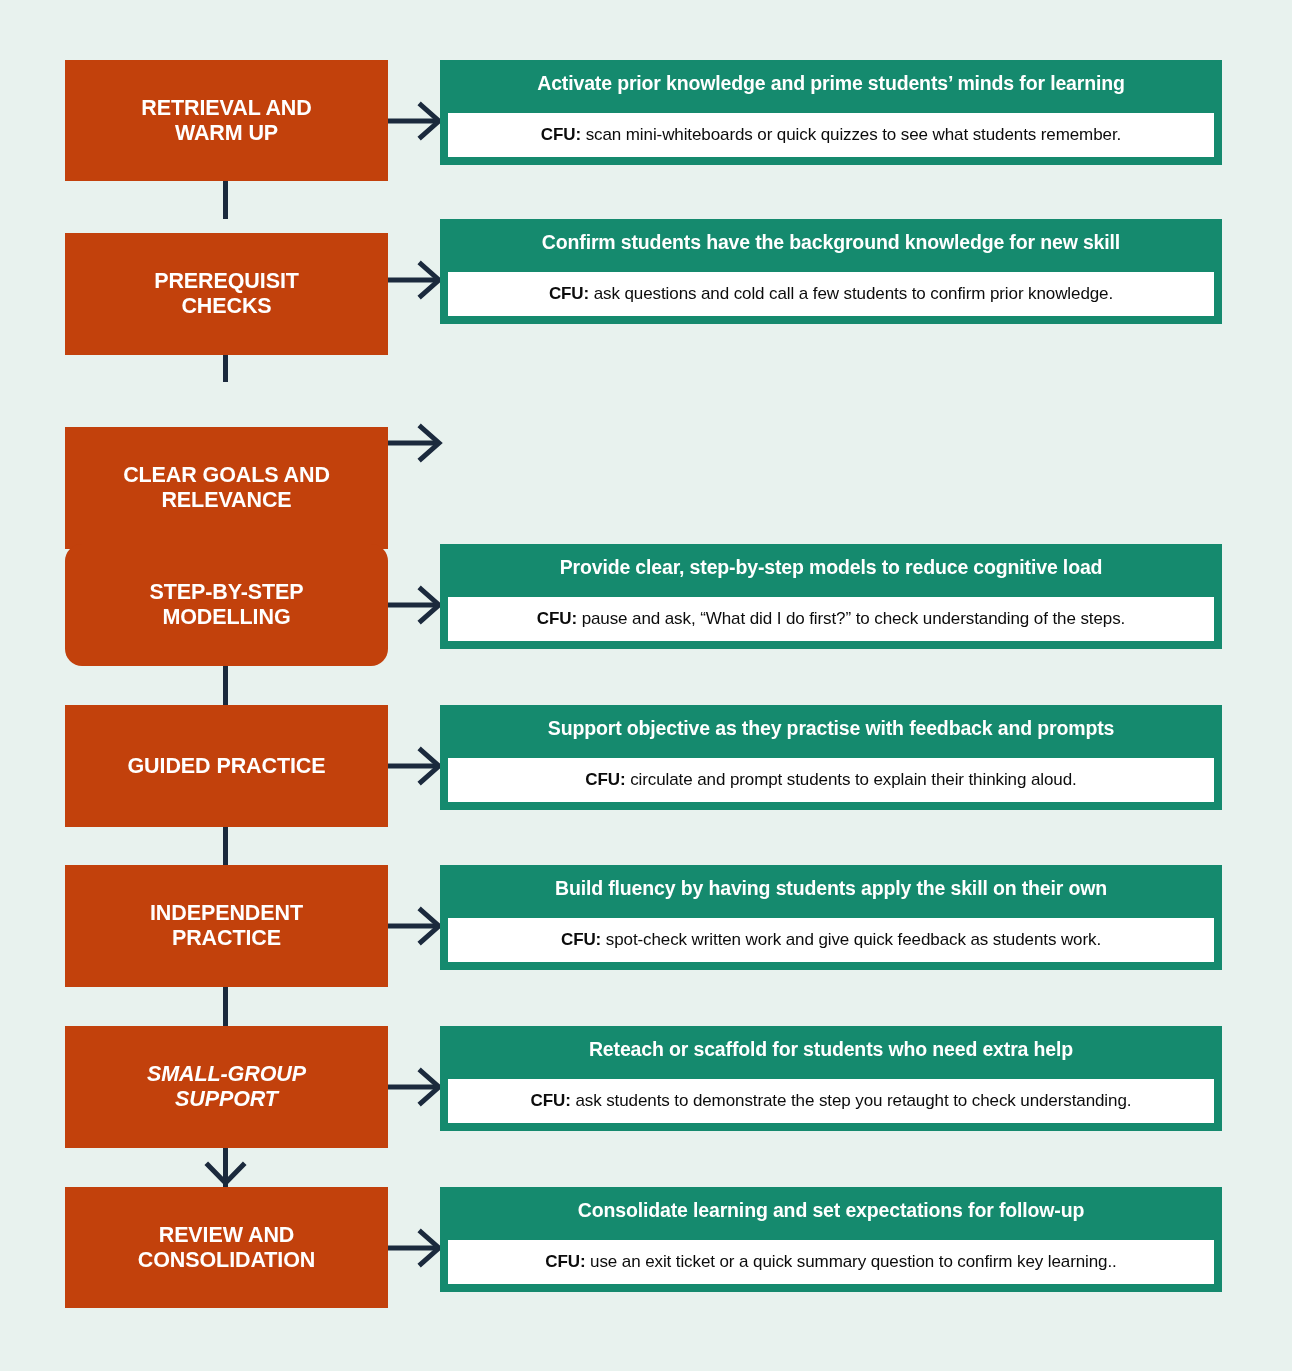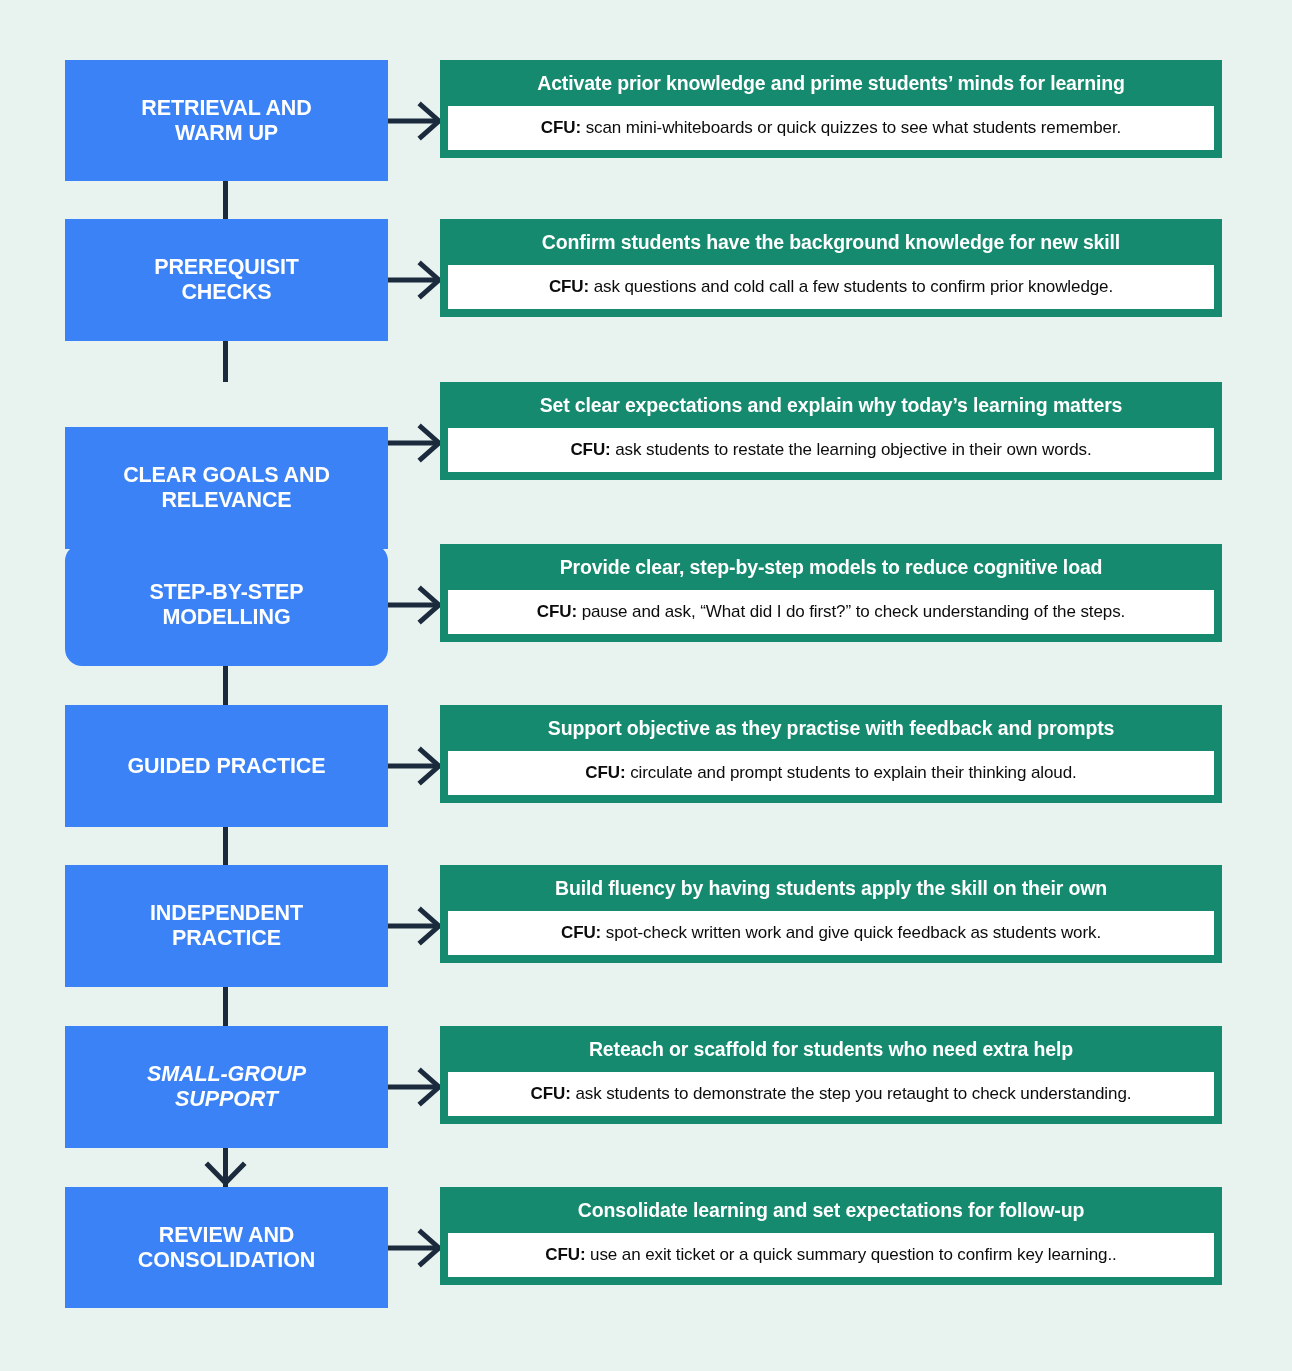--- a/index.html
+++ b/index.html
@@ -21,21 +21,21 @@
     background: #e8f2ee;
   }
 
   
   .stage-box {
     position: absolute;
     left: 65px;
     top: 0;
     width: 323px;
     height: 121px;
-    background: #3b82f6;
+    background: #c2410c;
     display: flex;
     align-items: center;
     justify-content: center;
     box-sizing: border-box;
     padding: 4px 10px;
   }
   .stage-label {
     color: #ffffff;
     font-size: 21.5px;
     font-weight: bold;
@@ -79,21 +79,21 @@
     background: #158a6e;
     box-sizing: border-box;
     padding: 0;
   }
   .card-title {
     color: #ffffff;
     font-size: 19.5px;
     font-weight: bold;
     text-align: center;
     line-height: 1.2;
-    padding: 12px 14px 11px 14px;
+    padding: 12px 14px 18px 14px;
     letter-spacing: -0.15px;
     box-sizing: border-box;
     font-family: "Liberation Sans", sans-serif;
   }
   .cfu-box {
     background: #ffffff;
     margin: 0 8px 8px 8px;
     padding: 11px 12px;
     box-sizing: border-box;
     text-align: center;
@@ -131,21 +131,21 @@
     <div class="h-arrow" style="top: 100.5px;"><svg width="55" height="40" viewBox="0 0 55 40">
         <line x1="0" y1="20" x2="50" y2="20" stroke="#1b2a3d" stroke-width="5"></line>
         <polyline points="33,4 51,20 33,36" fill="none" stroke="#1b2a3d" stroke-width="5" stroke-linecap="square" stroke-linejoin="miter"></polyline>
       </svg></div>
     <div class="card" style="top: 60px;">
       <div class="card-title">Activate prior knowledge and prime students’ minds for learning</div>
       <div class="cfu-box">
         <div class="cfu-text"><b>CFU:</b><span> scan mini-whiteboards or quick quizzes to see what students remember.</span></div>
       </div>
     </div>
-    <div class="stage-box" style="top: 219px; height: 122px;">
+    <div class="stage-box" style="top: 233px; height: 122px;">
       <div class="stage-label">PREREQUISIT
 CHECKS</div>
     </div>
     <div class="h-arrow" style="top: 260px;"><svg width="55" height="40" viewBox="0 0 55 40">
         <line x1="0" y1="20" x2="50" y2="20" stroke="#1b2a3d" stroke-width="5"></line>
         <polyline points="33,4 51,20 33,36" fill="none" stroke="#1b2a3d" stroke-width="5" stroke-linecap="square" stroke-linejoin="miter"></polyline>
       </svg></div>
     <div class="card" style="top: 219px;">
       <div class="card-title">Confirm students have the background knowledge for new skill</div>
       <div class="cfu-box">
@@ -153,26 +153,20 @@
       </div>
     </div>
     <div class="stage-box" style="top: 382px; height: 122px; margin-top: 45px;">
       <div class="stage-label">CLEAR GOALS AND
 RELEVANCE</div>
     </div>
     <div class="h-arrow" style="top: 423px;"><svg width="55" height="40" viewBox="0 0 55 40">
         <line x1="0" y1="20" x2="50" y2="20" stroke="#1b2a3d" stroke-width="5"></line>
         <polyline points="33,4 51,20 33,36" fill="none" stroke="#1b2a3d" stroke-width="5" stroke-linecap="square" stroke-linejoin="miter"></polyline>
       </svg></div>
-    <div class="card" style="top: 382px;">
-      <div class="card-title">Set clear expectations and explain why today’s learning matters</div>
-      <div class="cfu-box">
-        <div class="cfu-text"><b>CFU:</b><span> ask students to restate the learning objective in their own words.</span></div>
-      </div>
-    </div>
     <div class="stage-box" style="top: 544px; height: 122px; border-radius: 17px;">
       <div class="stage-label">STEP-BY-STEP
 MODELLING</div>
     </div>
     <div class="h-arrow" style="top: 585px;"><svg width="55" height="40" viewBox="0 0 55 40">
         <line x1="0" y1="20" x2="50" y2="20" stroke="#1b2a3d" stroke-width="5"></line>
         <polyline points="33,4 51,20 33,36" fill="none" stroke="#1b2a3d" stroke-width="5" stroke-linecap="square" stroke-linejoin="miter"></polyline>
       </svg></div>
     <div class="card" style="top: 544px;">
       <div class="card-title">Provide clear, step-by-step models to reduce cognitive load</div>

